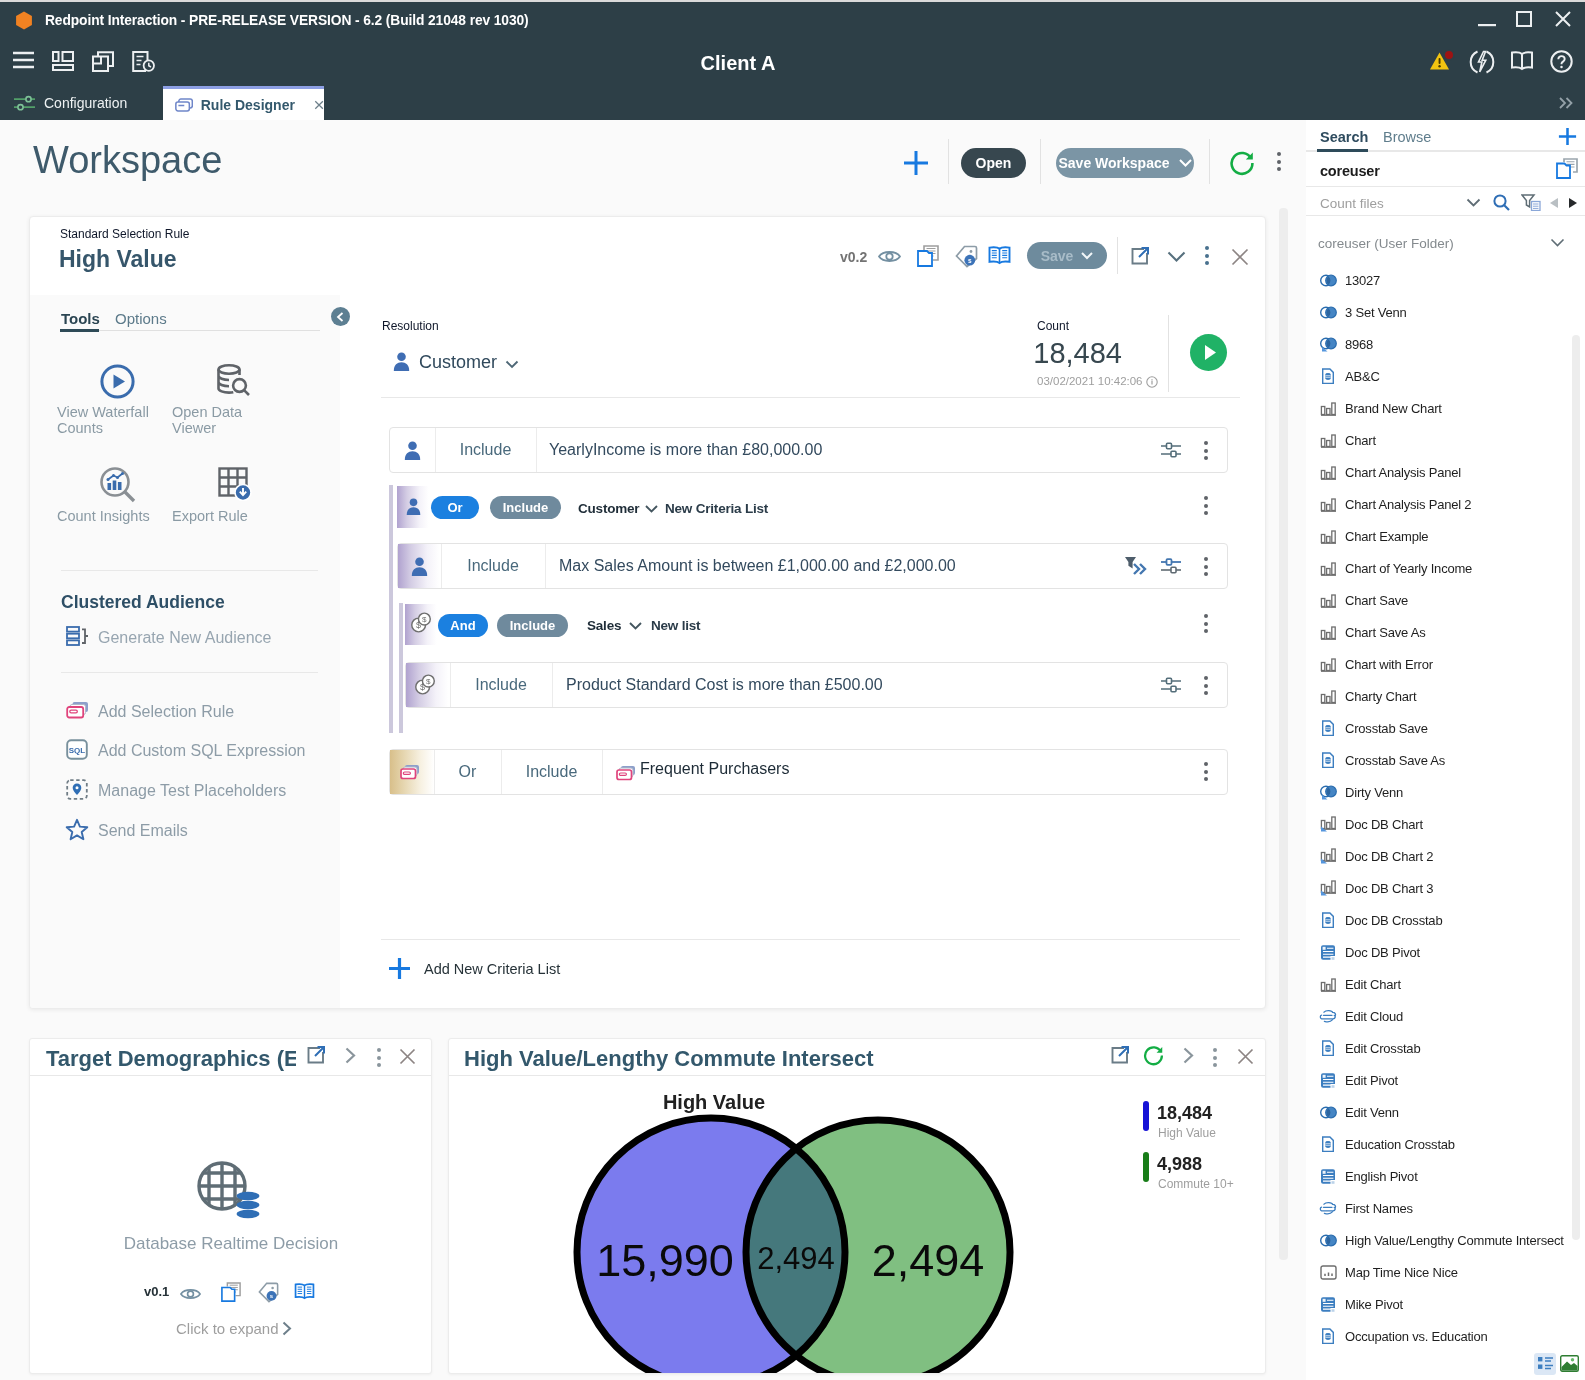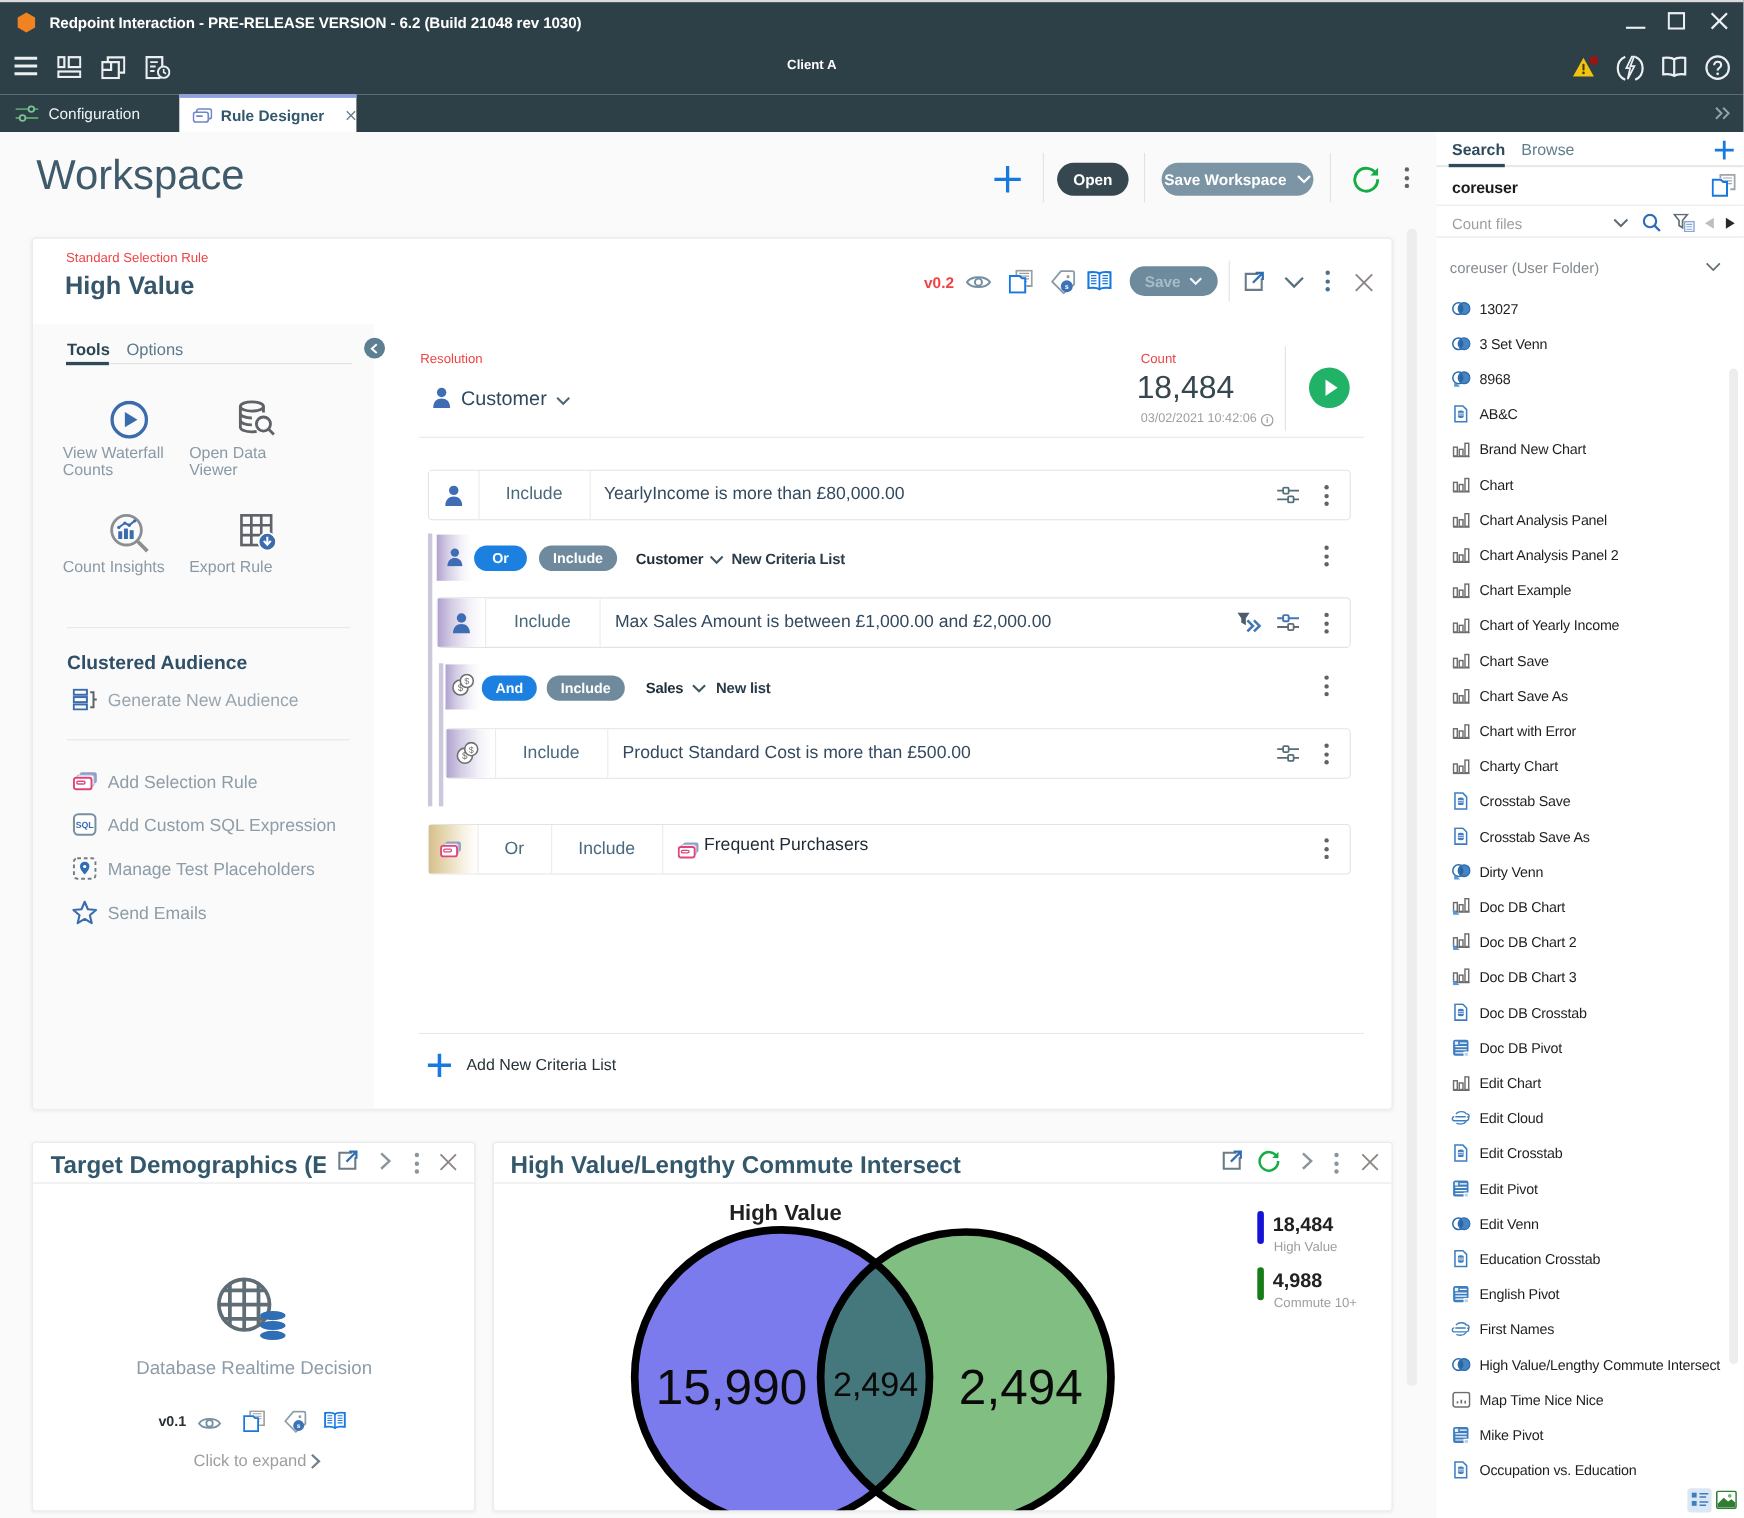--- a/index.html
+++ b/index.html
@@ -3,21 +3,21 @@
 <meta charset="utf-8">
 <style>
 * { margin:0; padding:0; box-sizing:border-box; }
 html,body { width:1585px; height:1380px; overflow:hidden; background:#fafafa;
   font-family:"Liberation Sans", sans-serif; color:#212121;}
 .abs { position:absolute; }
 svg { display:block; }
 #titlebar { position:absolute; left:0; top:0; width:1585px; height:40px; background:#2d3f47; border-top:2px solid #dadada;}
 #title-text { position:absolute; left:45px; top:13px; color:#fff; font-size:13.8px; font-weight:bold; letter-spacing:-.1px;}
 #toolbar { position:absolute; left:0; top:40px; width:1585px; height:46px; background:#2d3f47; }
-#clienta { position:absolute; left:0; top:52px; width:1476px; text-align:center; color:#fff; font-size:12px; font-weight:bold; }
+#clienta { position:absolute; left:0; top:52px; width:1476px; text-align:center; color:#fff; font-size:20px; font-weight:bold; }
 #tabbar { position:absolute; left:0; top:86px; width:1585px; height:34px; background:#2d3f47; }
 .tab-config { position:absolute; left:14px; top:86px; height:34px; display:flex; align-items:center; gap:9px; color:#eef2f3; font-size:14px;justify-content:flex-end; }
 .tab-active { position:absolute; left:163px; top:86px; width:161px; height:34px; background:#fff; border-top:3px solid #8d9fe4; display:flex; align-items:center; padding-left:12px; gap:8px; color:#33586c; font-size:14px; font-weight:bold; white-space:nowrap;}
 #ws-title { position:absolute; left:33px; top:139px; font-size:38px; font-weight:400; color:#3e5a6b; letter-spacing:0;}
 .pill { position:absolute; border-radius:16px; color:#fff; font-weight:bold; font-size:14px; display:flex; align-items:center; justify-content:center; }
 .vdiv { position:absolute; width:1px; background:#e2e2e2; }
 .hdiv { position:absolute; height:1px; background:#e8e8e8; }
 #card-main { position:absolute; left:29px; top:216px; width:1237px; height:793px; background:#fff; border:1px solid #ececec; border-radius:4px; box-shadow:0 1px 4px rgba(0,0,0,.07); }
 #tools-panel { position:absolute; left:30px; top:295px; width:310px; height:713px; background:#fafafa; border-bottom-left-radius:4px;}
 .ttxt { position:absolute; font-size:15px; font-weight:bold; }
@@ -30,21 +30,21 @@
 .kebab { position:absolute; width:4px; }
 .kebab i { display:block; width:4px; height:4px; border-radius:50%; background:#5f6368; margin-bottom:3.5px;}
 .grad-purple { background:linear-gradient(90deg,#b0a2cf 0%,#d4cde4 30%,#f4f2f9 68%,#fff 96%); }
 .grad-gold { background:linear-gradient(90deg,#d8bf8a 0%,#e5d5ae 30%,#f7f1e2 70%,#fff 100%); }
 .bcard { position:absolute; background:#fff; border:1px solid #ececec; border-radius:3px; box-shadow:0 1px 3px rgba(0,0,0,.05); overflow:hidden;}
 .bcard-title { position:absolute; font-size:22px; font-weight:bold; color:#33586c; white-space:nowrap;}
 #sidebar { position:absolute; left:1306px; top:120px; width:279px; height:1260px; background:#fff; }
 .sb-item { position:absolute; left:1319px; display:flex; align-items:center; gap:8px; font-size:13px; letter-spacing:-0.2px; color:#1f1f1f; height:32px; white-space:nowrap; }
 .sbi { width:18px; display:flex; justify-content:center; }
 .scrollbar { position:absolute; background:#ededed; border-radius:4px; }
-.small-grey { position:absolute; color:#ef4444; font-size:12px; }
+.small-grey { position:absolute; color:#0f172a; font-size:12px; }
 </style>
 </head>
 <body>
 <div id="titlebar"></div>
 <div id="toolbar"></div>
 <div id="tabbar"></div>
 <svg class="abs" style="left:14px;top:10px" width="20" height="21" viewBox="0 0 22 22">
     <path d="M11 1 L19.7 6 V16 L11 21 L2.3 16 V6 Z" fill="#f18222"></path>
   </svg>
 <div id="title-text">Redpoint Interaction - PRE-RELEASE VERSION - 6.2 (Build 21048 rev 1030)</div>
@@ -137,21 +137,21 @@
   </svg>
 <div class="kebab" style="left:1277px;top:152px">
     <i></i>
     <i></i>
     <i></i>
   </div>
 
 <div id="card-main"></div>
 <div class="small-grey" style="left:60px;top:227px;">Standard Selection Rule</div>
 <div class="abs" style="left:59px;top:246px;font-size:23px;font-weight:bold;color:#36566b;">High Value</div>
-<div class="abs" style="left:840px;top:249px;font-size:14px;font-weight:bold;color:#ef4444;">v0.2</div>
+<div class="abs" style="left:840px;top:249px;font-size:14px;font-weight:bold;color:#737373;">v0.2</div>
 <svg class="abs" style="left:878px;top:249px" width="23" height="15" viewBox="0 0 23 15">
     <path d="M1 7.5 C5 1.5 18 1.5 22 7.5 C18 13.5 5 13.5 1 7.5 Z" fill="none" stroke="#7490a2" stroke-width="1.8"></path>
     <circle cx="11.5" cy="7.5" r="3.2" fill="none" stroke="#7490a2" stroke-width="1.8"></circle>
   </svg>
 <svg class="abs" style="left:917px;top:245px" width="22" height="22" viewBox="0 0 22 22">
     <path d="M7 5 V1 H21 V15 H16" fill="none" stroke="#9e9e9e" stroke-width="1.6"></path>
     <path d="M9.5 3.5 h9 M9.5 6 h9 M9.5 8.5 h9 M9.5 11 h7" stroke="#9e9e9e" stroke-width="1.1"></path>
     <path d="M1 21 V6 H10 L12 8 H15 V21 Z" fill="#fff" stroke="#1779e0" stroke-width="1.8"></path>
   </svg>
 <svg class="abs" style="left:955px;top:245px" width="23" height="23" viewBox="0 0 23 23">

